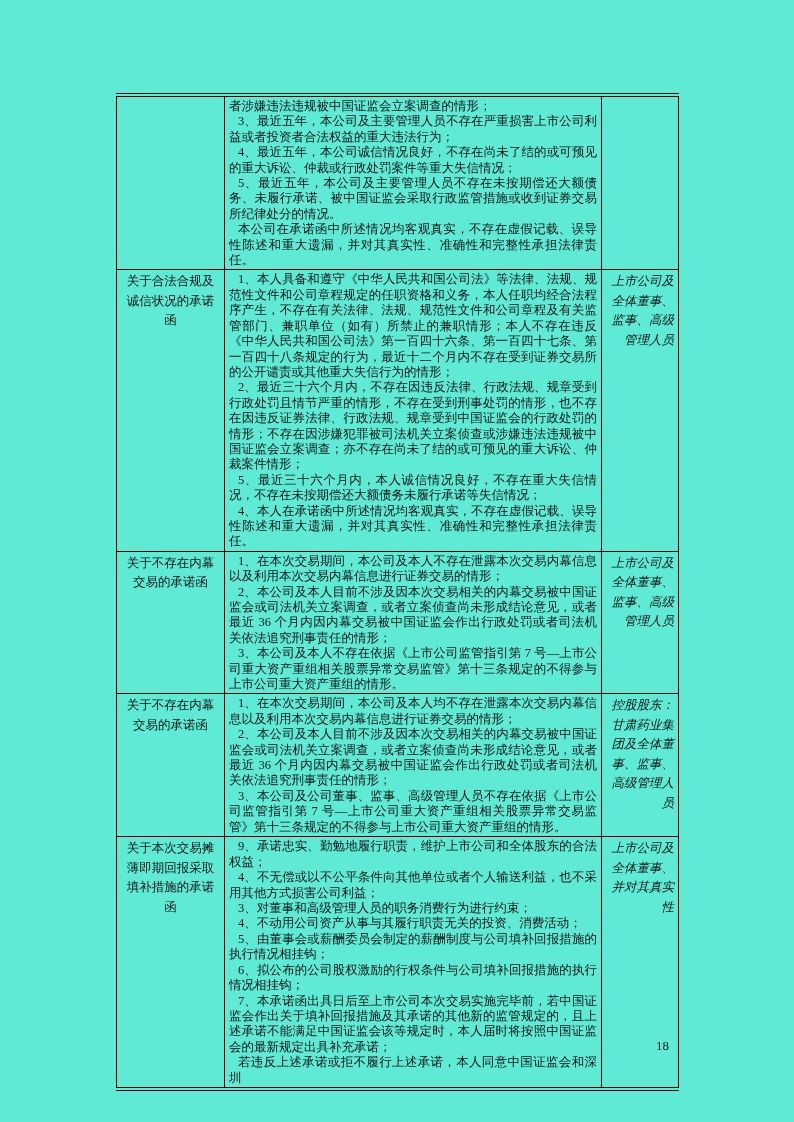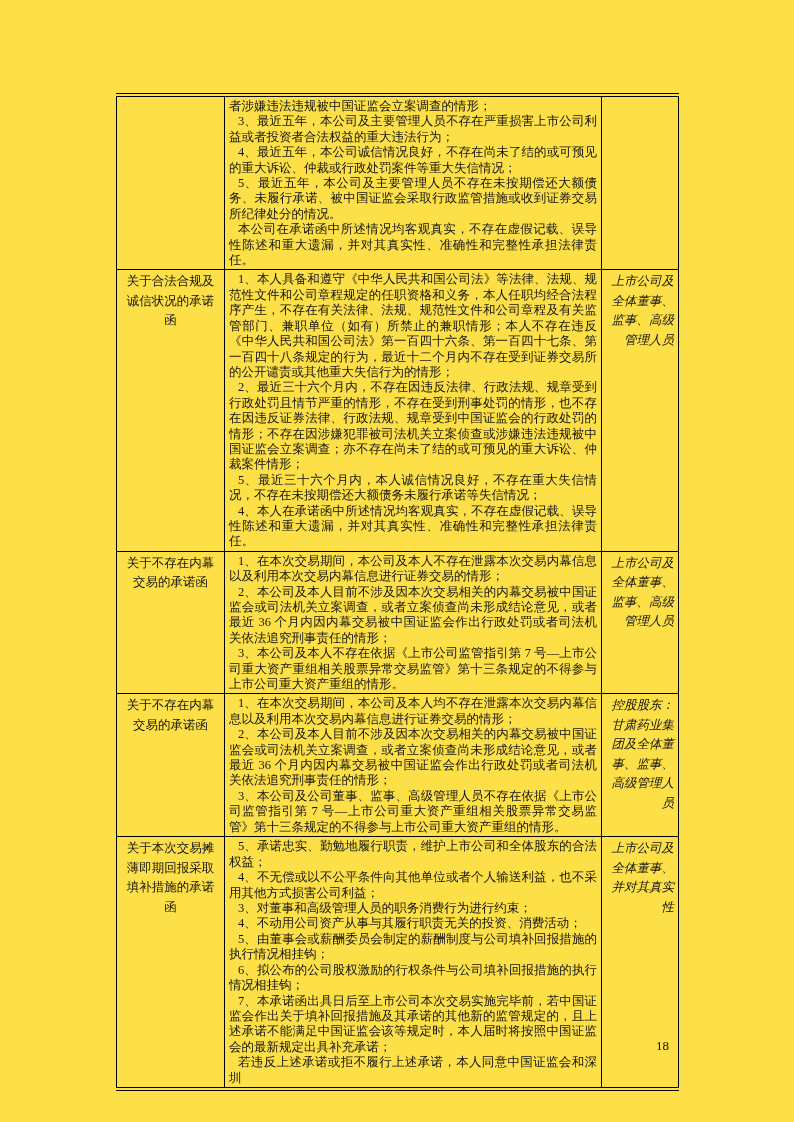--- a/index.html
+++ b/index.html
@@ -5,21 +5,21 @@
   * { box-sizing: border-box; }
   html, body { margin: 0; padding: 0; }
   body {
     width: 794px; height: 1122px;
     background: #ffffff;
     position: relative;
     overflow: hidden;
     font-family: "Liberation Serif", "DejaVu Serif", serif;
     color: #141414;
   }
-  .page { position: absolute; inset: 0; background: #fde047; }
+  .page { position: absolute; inset: 0; background: #5eead4; }
 
   table.commitments {
     position: absolute;
     left: 116px; top: 93px;
     width: 562px;
     border-collapse: collapse;
     table-layout: fixed;
     border-top: 4px double #000;
     border-bottom: 4px double #000;
   }
@@ -115,21 +115,21 @@
           <p>1、在本次交易期间，本公司及本人均不存在泄露本次交易内幕信息以及利用本次交易内幕信息进行证券交易的情形；</p>
           <p>2、本公司及本人目前不涉及因本次交易相关的内幕交易被中国证监会或司法机关立案调查，或者立案侦查尚未形成结论意见，或者最近 36 个月内因内幕交易被中国证监会作出行政处罚或者司法机关依法追究刑事责任的情形；</p>
           <p>3、本公司及公司董事、监事、高级管理人员不存在依据《上市公司监管指引第 7 号—上市公司重大资产重组相关股票异常交易监管》第十三条规定的不得参与上市公司重大资产重组的情形。</p>
         </td>
         <td class="c-party">控股股东：甘肃药业集团及全体董事、监事、高级管理人员</td>
       </tr>
 
       <tr class="r4">
         <td class="c-type">关于本次交易摊薄即期回报采取填补措施的承诺函</td>
         <td class="c-content">
-          <p>5、承诺忠实、勤勉地履行职责，维护上市公司和全体股东的合法权益；</p>
+          <p>9、承诺忠实、勤勉地履行职责，维护上市公司和全体股东的合法权益；</p>
           <p>4、不无偿或以不公平条件向其他单位或者个人输送利益，也不采用其他方式损害公司利益；</p>
           <p>3、对董事和高级管理人员的职务消费行为进行约束；</p>
           <p>4、不动用公司资产从事与其履行职责无关的投资、消费活动；</p>
           <p>5、由董事会或薪酬委员会制定的薪酬制度与公司填补回报措施的执行情况相挂钩；</p>
           <p>6、拟公布的公司股权激励的行权条件与公司填补回报措施的执行情况相挂钩；</p>
           <p>7、本承诺函出具日后至上市公司本次交易实施完毕前，若中国证监会作出关于填补回报措施及其承诺的其他新的监管规定的，且上述承诺不能满足中国证监会该等规定时，本人届时将按照中国证监会的最新规定出具补充承诺；</p>
           <p>若违反上述承诺或拒不履行上述承诺，本人同意中国证监会和深圳</p>
         </td>
         <td class="c-party">上市公司及全体董事、并对其真实性</td>
       </tr>

